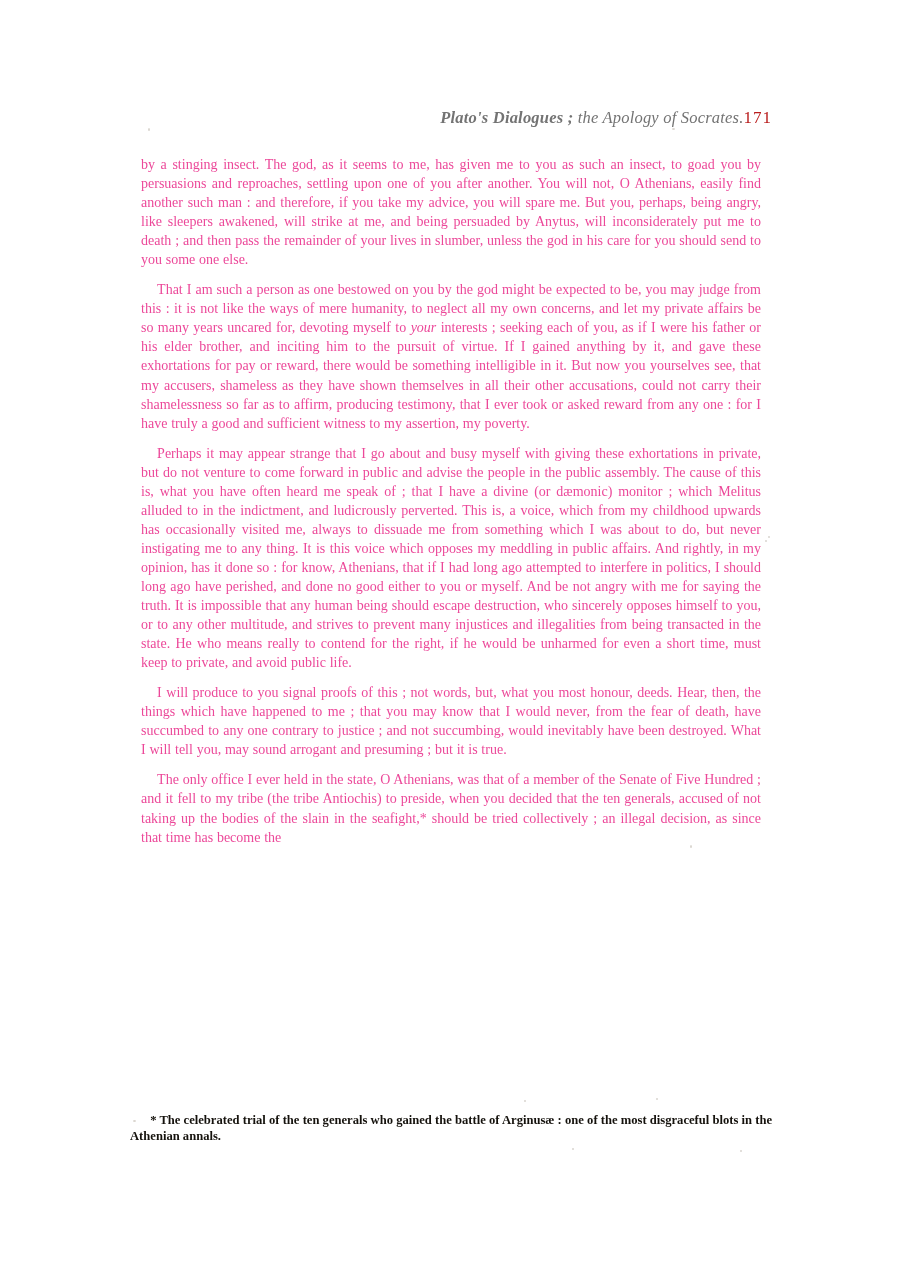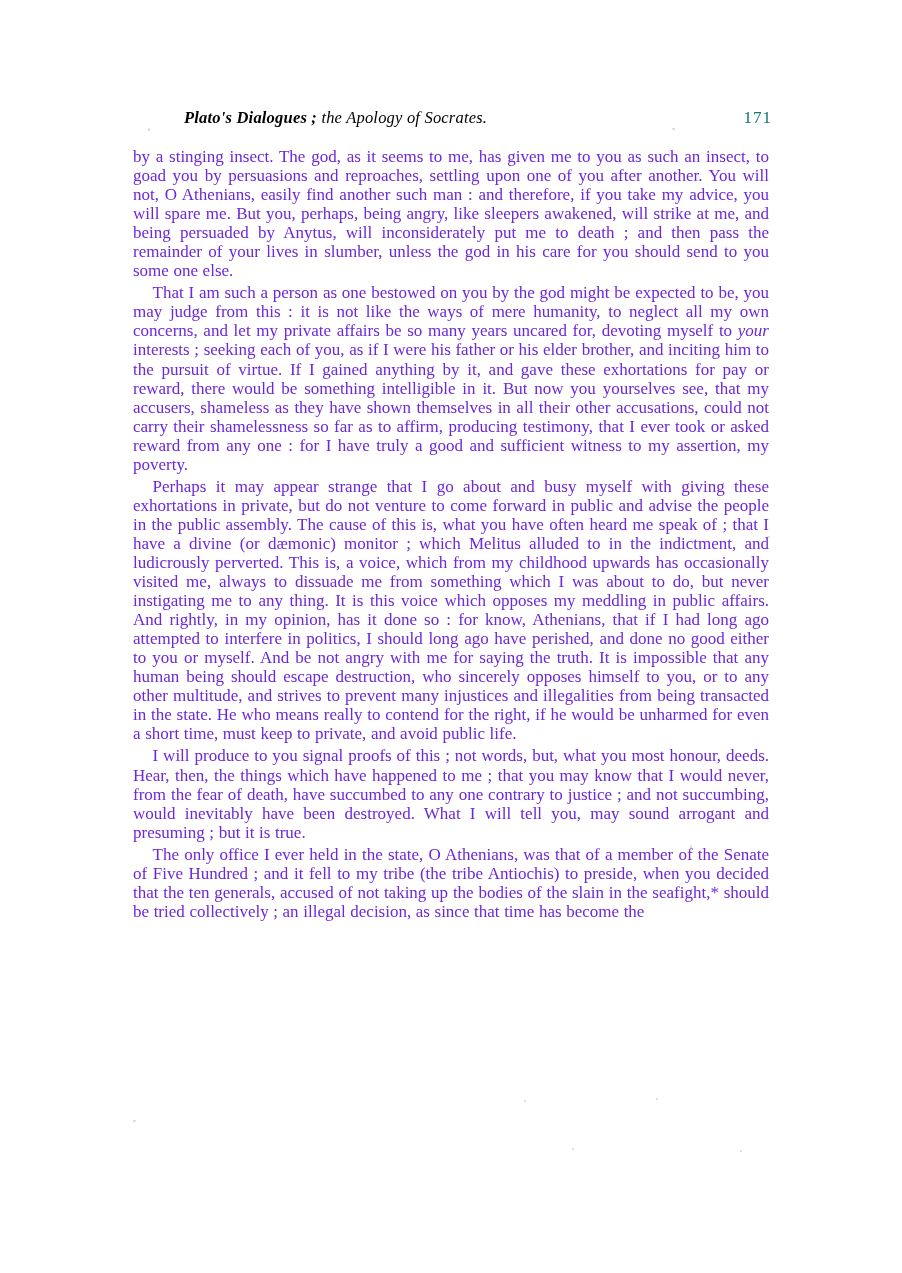--- a/index.html
+++ b/index.html
@@ -29,57 +29,57 @@
     top: 108px;
     width: 642px;
     height: 26px;
     display: flex;
     align-items: baseline;
     justify-content: space-between;
   }
 
   .head-title {
     flex: 1;
-    text-align: left;
+    text-align: right;
     font-style: italic;
     font-weight: bold;
     font-size: 16.5px;
     letter-spacing: 0.2px;
-    color: #000000;
+    color: #737373;
     padding-left: 54px;
   }
 
   .head-title .roman {
     font-style: italic;
     font-weight: normal;
   }
 
   .page-number {
     font-size: 17px;
     font-weight: normal;
-    color: #0f766e;
+    color: #b91c1c;
     letter-spacing: 1px;
     white-space: nowrap;
   }
 
   
   .body-column {
     position: absolute;
     left: 130px;
     top: 144px;
     width: 642px;
   }
 
   p.para {
-    margin: 3px;
-    font-size: 17px;
+    margin: 11px;
+    font-size: 14px;
     line-height: 19.05px;
     text-align: justify;
     text-indent: 1.15em;
-    color: #6d28d9;
+    color: #ec4899;
     word-spacing: 0.02em;
     -webkit-font-smoothing: none;
   }
 
   p.para.first {
     text-indent: 0;
   }
 
   p.para i {
   }
@@ -122,20 +122,24 @@
   </div>
 
   <div class="body-column">
     <p class="para first">by a stinging insect. The god, as it seems to me, has given me to you as such an insect, to goad you by persuasions and reproaches, settling upon one of you after another. You will not, O Athenians, easily find another such man : and therefore, if you take my advice, you will spare me. But you, perhaps, being angry, like sleepers awakened, will strike at me, and being persuaded by Anytus, will inconsiderately put me to death ; and then pass the remainder of your lives in slumber, unless the god in his care for you should send to you some one else.</p>
     <p class="para">That I am such a person as one bestowed on you by the god might be expected to be, you may judge from this : it is not like the ways of mere humanity, to neglect all my own concerns, and let my private affairs be so many years uncared for, devoting myself to <i>your</i> interests ; seeking each of you, as if I were his father or his elder brother, and inciting him to the pursuit of virtue. If I gained anything by it, and gave these exhortations for pay or reward, there would be something intelligible in it. But now you yourselves see, that my accusers, shameless as they have shown themselves in all their other accusations, could not carry their shamelessness so far as to affirm, producing testimony, that I ever took or asked reward from any one : for I have truly a good and sufficient witness to my assertion, my poverty.</p>
     <p class="para">Perhaps it may appear strange that I go about and busy myself with giving these exhortations in private, but do not venture to come forward in public and advise the people in the public assembly. The cause of this is, what you have often heard me speak of ; that I have a divine (or dæmonic) monitor ; which Melitus alluded to in the indictment, and ludicrously perverted. This is, a voice, which from my childhood upwards has occasionally visited me, always to dissuade me from something which I was about to do, but never instigating me to any thing. It is this voice which opposes my meddling in public affairs. And rightly, in my opinion, has it done so : for know, Athenians, that if I had long ago attempted to interfere in politics, I should long ago have perished, and done no good either to you or myself. And be not angry with me for saying the truth. It is impossible that any human being should escape destruction, who sincerely opposes himself to you, or to any other multitude, and strives to prevent many injustices and illegalities from being transacted in the state. He who means really to contend for the right, if he would be unharmed for even a short time, must keep to private, and avoid public life.</p>
     <p class="para">I will produce to you signal proofs of this ; not words, but, what you most honour, deeds. Hear, then, the things which have happened to me ; that you may know that I would never, from the fear of death, have succumbed to any one contrary to justice ; and not succumbing, would inevitably have been destroyed. What I will tell you, may sound arrogant and presuming ; but it is true.</p>
     <p class="para">The only office I ever held in the state, O Athenians, was that of a member of the Senate of Five Hundred ; and it fell to my tribe (the tribe Antiochis) to preside, when you decided that the ten generals, accused of not taking up the bodies of the slain in the seafight,* should be tried collectively ; an illegal decision, as since that time has become the</p>
   </div>
 
+  <div class="footnote">
+    <span class="fn-marker">*</span>
+    <span>The celebrated trial of the ten generals who gained the battle of Arginusæ : one of the most disgraceful blots in the Athenian annals.</span>
+  </div>
 
   <div class="speckle" style="left:148px; top:128px; width:2px; height:3px;"></div>
   <div class="speckle" style="left:672px; top:128px; width:3px; height:2px;"></div>
   <div class="speckle" style="left:768px; top:536px; width:2px; height:2px;"></div>
   <div class="speckle" style="left:765px; top:540px; width:2px; height:2px;"></div>
   <div class="speckle" style="left:690px; top:845px; width:2px; height:3px;"></div>
   <div class="speckle" style="left:524px; top:1100px; width:2px; height:2px;"></div>
   <div class="speckle" style="left:656px; top:1098px; width:2px; height:2px;"></div>
   <div class="speckle" style="left:572px; top:1148px; width:2px; height:2px;"></div>
   <div class="speckle" style="left:740px; top:1150px; width:2px; height:2px;"></div>

